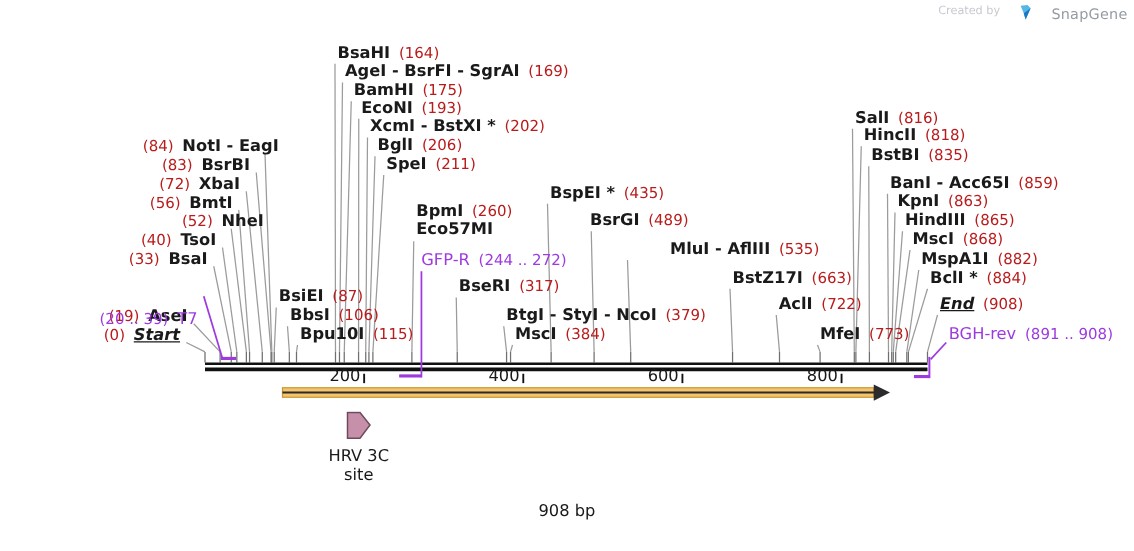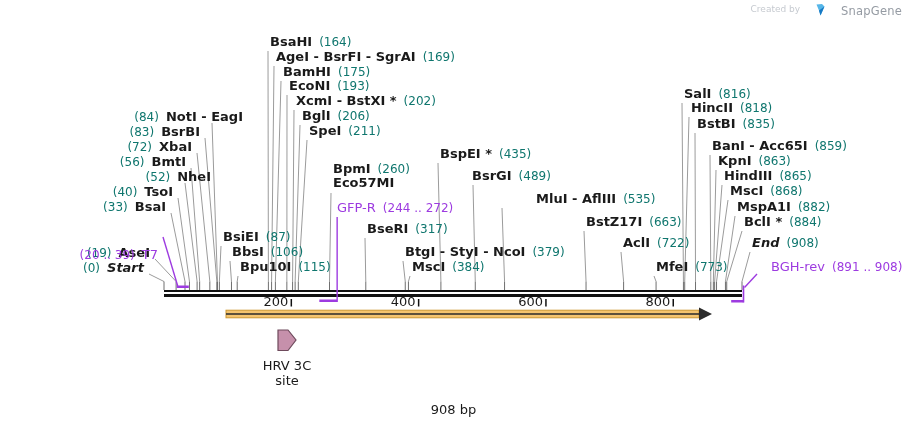--- a/index.html
+++ b/index.html
@@ -1,24 +1,24 @@
 <!DOCTYPE html>
 <html style="--purple: #9D3BE0;"><head>
 <meta charset="utf-8">
 <style>
   html,body{margin:0;padding:0;background:#fff;}
   .canvas{position:relative;width:907px;height:441px;background:#fff;overflow:hidden;
           font-family:"DejaVu Sans","Liberation Sans",sans-serif;color:#1a1a1a;}
   svg.underlay{position:absolute;left:0;top:0;}
   .lbl{position:absolute;white-space:nowrap;line-height:14px;font-size:13px;}
   .lbl .nm{font-weight:bold;}
-  .lbl .ps{font-weight:normal;font-size:12px;color:#0f766e;}
+  .lbl .ps{font-weight:normal;font-size:12px;color:#b91c1c;}
   .lbl.posfirst .ps{margin-right:7px;}
   .lbl:not(.posfirst) .ps{margin-left:7px;}
-  .lbl.it .nm{font-style:italic;}
+  .lbl.it .nm{font-style:italic;text-decoration:underline;}
   .lbl.purple{color:inherit;}
   .lbl.purple .nm,.lbl.purple .ps{font-weight:normal;color:var(--purple);}
   .ruler-num{position:absolute;font-size:13px;line-height:13px;}
   .legend-item{position:absolute;text-align:center;}
   .legend-item .cap{font-size:13px;margin-top:2px;}
   .titleblock{position:absolute;left:0;right:0;text-align:center;}
   .map-title{font-size:17px;font-weight:bold;letter-spacing:.2px;}
   .map-len{font-size:13px;margin-top:3px;}
   .watermark{position:absolute;top:4px;right:5px;display:flex;align-items:flex-start;gap:16px;}
   .wm-created{font-size:9px;color:#c6cad0;}
@@ -124,21 +124,21 @@
       <rect x="226" y="310.2" width="473" height="7.6" fill="#F4C46F" stroke="#CE9733" stroke-width="1"></rect>
       <line x1="226" y1="314" x2="705" y2="314" stroke="#2b2b2b" stroke-width="1.5"></line>
       <polygon points="699,307.5 712,314 699,320.5" fill="#2b2b2b"></polygon>
     </svg>
 
   <div id="labels">
       <div class="ruler-num" style="right: 618.687px; top: 295px;">200</div>
       <div class="ruler-num" style="right: 491.374px; top: 295px;">400</div>
       <div class="ruler-num" style="right: 364.062px; top: 295px;">600</div>
       <div class="ruler-num" style="right: 236.749px; top: 295px;">800</div>
-      <div class="lbl posfirst" style="right: 664px; top: 110px;"><span class="ps">(84)</span><span class="nm">NotI - EagI</span></div>
+      <div class="lbl posfirst" style="right: 684px; top: 110px;"><span class="ps">(84)</span><span class="nm">NotI - EagI</span></div>
       <div class="lbl posfirst" style="right: 707px; top: 125px;"><span class="ps">(83)</span><span class="nm">BsrBI</span></div>
       <div class="lbl posfirst" style="right: 715px; top: 140px;"><span class="ps">(72)</span><span class="nm">XbaI</span></div>
       <div class="lbl posfirst" style="right: 721px; top: 155px;"><span class="ps">(56)</span><span class="nm">BmtI</span></div>
       <div class="lbl posfirst" style="right: 696px; top: 170px;"><span class="ps">(52)</span><span class="nm">NheI</span></div>
       <div class="lbl posfirst" style="right: 734px; top: 185px;"><span class="ps">(40)</span><span class="nm">TsoI</span></div>
       <div class="lbl posfirst" style="right: 741px; top: 200px;"><span class="ps">(33)</span><span class="nm">BsaI</span></div>
       <div class="lbl posfirst" style="right: 757px; top: 246px;"><span class="ps">(19)</span><span class="nm">AseI</span></div>
       <div class="lbl posfirst it" style="right: 763px; top: 261px;"><span class="ps">(0)</span><span class="nm">Start</span></div>
       <div class="lbl" style="left: 223px; top: 230px;"><span class="nm">BsiEI</span><span class="ps">(87)</span></div>
       <div class="lbl" style="left: 232px; top: 245px;"><span class="nm">BbsI</span><span class="ps">(106)</span></div>
@@ -165,21 +165,21 @@
       <div class="lbl" style="left: 697px; top: 117px;"><span class="nm">BstBI</span><span class="ps">(835)</span></div>
       <div class="lbl" style="left: 712px; top: 139px;"><span class="nm">BanI - Acc65I</span><span class="ps">(859)</span></div>
       <div class="lbl" style="left: 718px; top: 154px;"><span class="nm">KpnI</span><span class="ps">(863)</span></div>
       <div class="lbl" style="left: 724px; top: 169px;"><span class="nm">HindIII</span><span class="ps">(865)</span></div>
       <div class="lbl" style="left: 730px; top: 184px;"><span class="nm">MscI</span><span class="ps">(868)</span></div>
       <div class="lbl" style="left: 737px; top: 200px;"><span class="nm">MspA1I</span><span class="ps">(882)</span></div>
       <div class="lbl" style="left: 744px; top: 215px;"><span class="nm">BclI *</span><span class="ps">(884)</span></div>
       <div class="lbl it" style="left: 752px; top: 236px;"><span class="nm">End</span><span class="ps">(908)</span></div>
       <div class="lbl posfirst purple" style="right: 749px; top: 222px; margin-top: 26px;"><span class="ps">(20 .. 39)</span><span class="nm">T7</span></div>
       <div class="lbl purple" style="left: 337px; top: 201px;"><span class="nm">GFP-R</span><span class="ps">(244 .. 272)</span></div>
-      <div class="lbl purple" style="left: 759px; top: 260px; margin-left: 12px;"><span class="nm">BGH-rev</span><span class="ps">(891 .. 908)</span></div>
+      <div class="lbl purple" style="left: 759px; top: 260px;"><span class="nm">BGH-rev</span><span class="ps">(891 .. 908)</span></div>
     </div>
 
   <div class="watermark">
     <span class="wm-created">Created by</span>
     <svg width="9" height="12" viewBox="0 0 9 12">
       <path d="M0.5,0.5 L6,0 L8.5,2.5 L4.5,11.5 L3,6.5 Z" fill="#56b6e8"></path>
       <path d="M3,6.5 L4.5,11.5 L8.5,2.5 Z" fill="#1779c4"></path>
     </svg>
     <span class="wm-brand">SnapGene</span>
   </div>

